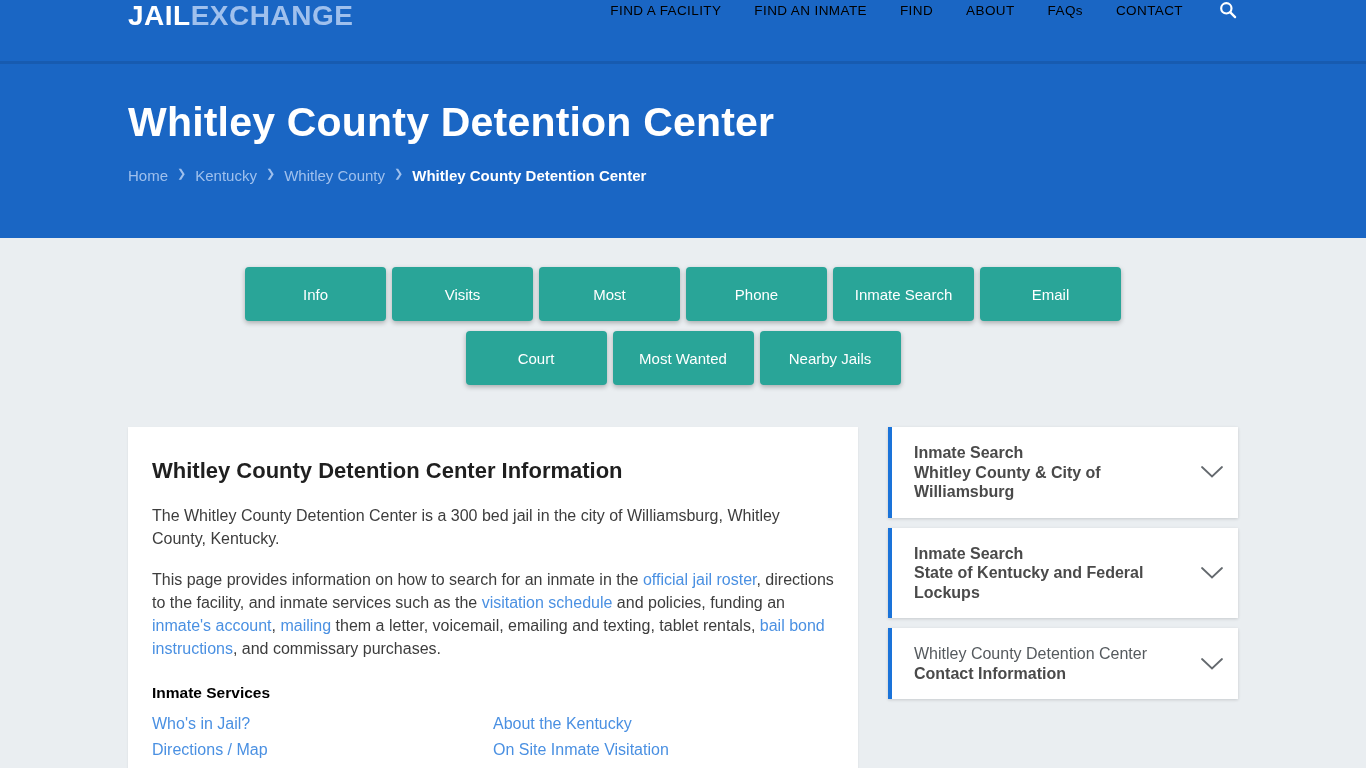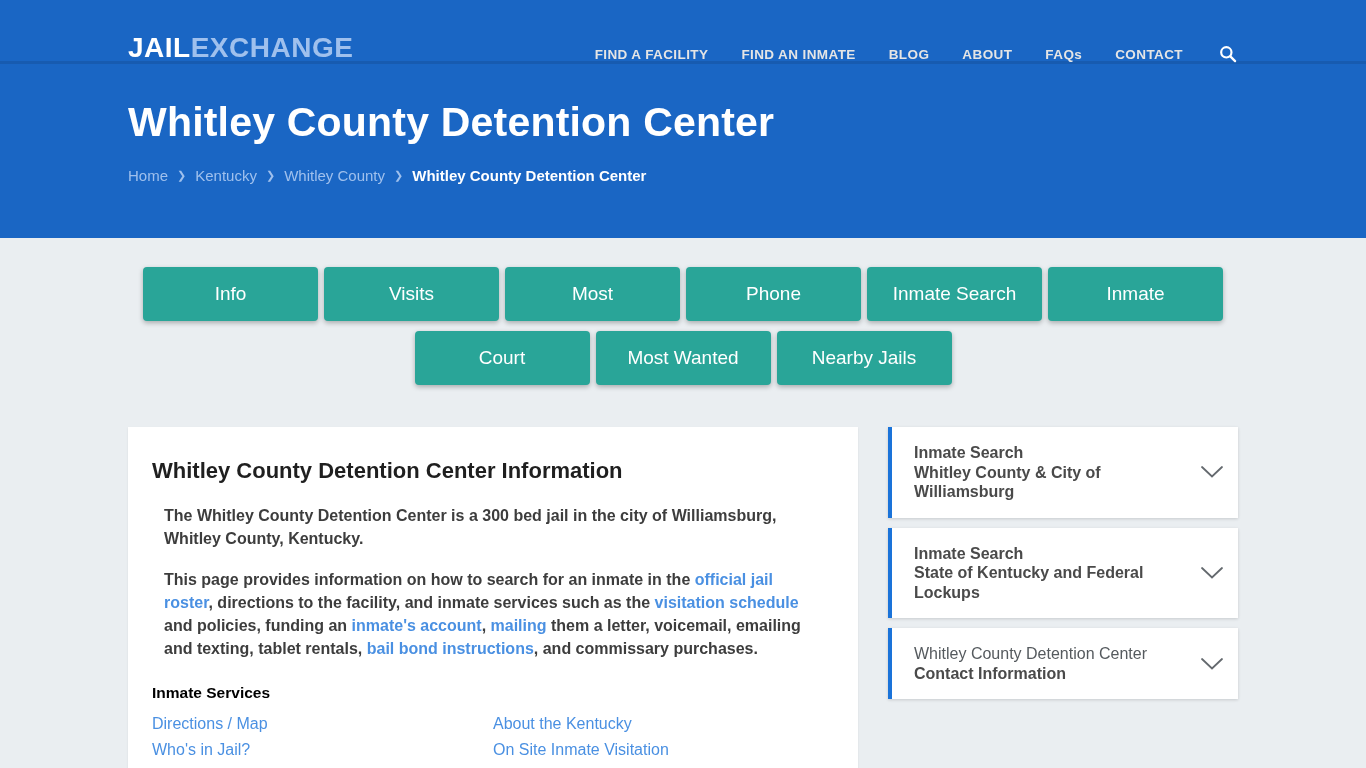--- a/index.html
+++ b/index.html
@@ -17,65 +17,65 @@
   html, body { margin:0; padding:0; }
   body {
     width:1366px; height:768px; overflow:hidden;
     background: var(--page-bg);
     font-family: "Liberation Sans", "DejaVu Sans", sans-serif;
   }
 
   
   .header {
     height:64px; background:var(--brand-blue);
-    display:flex; align-items:flex-end; justify-content:space-between;
+    display:flex; align-items:flex-start; justify-content:space-between;
     padding:0 128px;
     box-shadow: inset 0 -3px 0 rgba(0,0,0,0.10);
   }
   .logo { font-size:28px; font-weight:bold; letter-spacing:0.5px; cursor:pointer; white-space:nowrap; }
   .logo .part1 { color:#ffffff; }
   .logo .part2 { color:var(--brand-blue-light); }
   .nav { display:flex; align-items:center; gap:33px; }
   .nav-item {
-    color:#e5e5e5; font-size:13.5px; font-weight:700; letter-spacing:0.4px;
+    color:#000000; font-size:13.5px; font-weight:400; letter-spacing:0.4px;
     cursor:pointer; text-decoration:none; white-space:nowrap;
   }
   .search-btn { display:flex; align-items:center; cursor:pointer; margin-left:2px; }
 
   
   .hero { background:var(--brand-blue); height:174px; padding:0 128px; }
   .hero h1 {
     margin:0; padding-top:36px; color:#ffffff;
     font-size:41px; font-weight:700; letter-spacing:0.2px; line-height:1.1;
   }
-  .breadcrumb { margin-top:22px; font-size:15px; display:flex; align-items:center; gap:9px; flex-wrap:wrap; }
+  .breadcrumb { margin-top:22px; font-size:15px; display:flex; align-items:flex-start; gap:9px; flex-wrap:wrap; }
   .crumb-link { color:var(--brand-blue-light); text-decoration:none; cursor:pointer; }
   .crumb-sep { color:var(--brand-blue-light); font-size:11px; }
   .crumb-current { color:#ffffff; font-weight:700; }
 
   
   .actions { padding-top:29px; }
   .btn-row { display:flex; justify-content:center; gap:6px; }
   .btn-row + .btn-row { margin-top:10px;align-items:flex-end; }
   .action-btn {
-    width:175px; height:54px; border:none; border-radius:4px;
-    background:var(--teal); color:#ffffff; font-size:19px;
+    width:141px; height:54px; border:none; border-radius:4px;
+    background:var(--teal); color:#ffffff; font-size:15px;
     font-family:inherit;
     display:flex; align-items:center; justify-content:center;
     box-shadow:0 2px 5px rgba(0,0,0,0.28); cursor:pointer;
   }
 
   
   .content { width:1110px; margin:42px auto 0; display:flex; gap:30px; align-items:flex-start; }
   .main-card {
     width:730px; background:#ffffff; padding:30px 24px 40px;
     box-shadow:0 1px 2px rgba(0,0,0,0.08); min-height:360px;
   }
   .main-card h2 { margin:1px 0 20px; font-size:22px; font-weight:700; color:var(--text-dark); }
-  .main-card p { margin:0 12px 18px; font-size:16px; line-height:1.44; color:var(--text-body);font-weight:bold; }
+  .main-card p { margin:0 0 18px; font-size:16px; line-height:1.44; color:var(--text-body); }
   .text-link { color:var(--link-blue); text-decoration:none; cursor:pointer;text-align:right; }
   .services-heading { font-size:15.5px; font-weight:700; color:#000000; margin:24px 0 9px; }
   .services { display:flex; }
   .services-col { display:flex; flex-direction:column; }
   .services-col.first { width:341px; }
   .service-link { font-size:16px; line-height:26px; color:var(--link-blue); text-decoration:none; cursor:pointer; }
 
   
   .sidebar { width:350px; display:flex; flex-direction:column; gap:10px; }
   .side-card {
@@ -93,21 +93,21 @@
 </head>
 <body>
 
 <div class="header">
   <div class="logo">
     <span class="part1">JAIL</span><span class="part2">EXCHANGE</span>
   </div>
   <div class="nav">
     <a class="nav-item">FIND A FACILITY</a>
     <a class="nav-item">FIND AN INMATE</a>
-    <a class="nav-item">BLOG</a>
+    <a class="nav-item">FIND</a>
     <a class="nav-item">ABOUT</a>
     <a class="nav-item">FAQs</a>
     <a class="nav-item">CONTACT</a>
     <span class="search-btn">
       <svg width="20" height="20" viewBox="0 0 24 24">
         <circle cx="10" cy="10" r="6.2" fill="none" stroke="#ffffff" stroke-width="2.6"></circle>
         <line x1="14.8" y1="14.8" x2="20.5" y2="20.5" stroke="#ffffff" stroke-width="2.8" stroke-linecap="round"></line>
       </svg>
     </span>
   </div>
@@ -126,40 +126,40 @@
   </div>
 </div>
 
 <div class="actions">
   <div class="btn-row">
     <button class="action-btn">Info</button>
     <button class="action-btn">Visits</button>
     <button class="action-btn">Most</button>
     <button class="action-btn">Phone</button>
     <button class="action-btn">Inmate Search</button>
-    <button class="action-btn">Inmate</button>
+    <button class="action-btn">Email</button>
   </div>
   <div class="btn-row">
     <button class="action-btn">Court</button>
     <button class="action-btn">Most Wanted</button>
     <button class="action-btn">Nearby Jails</button>
   </div>
 </div>
 
 <div class="content">
 
   <div class="main-card">
     <h2>Whitley County Detention Center Information</h2>
     <p>The Whitley County Detention Center is a 300 bed jail in the city of Williamsburg, Whitley County, Kentucky.</p>
     <p><span>This page provides information on how to search for an inmate in the </span><a class="text-link">official jail roster</a><span>, directions to the facility, and inmate services such as the </span><a class="text-link">visitation schedule</a><span> and policies, funding an </span><a class="text-link">inmate's account</a><span>, </span><a class="text-link">mailing</a><span> them a letter, voicemail, emailing and texting, tablet rentals, </span><a class="text-link">bail bond instructions</a><span>, and commissary purchases.</span></p>
     <div class="services-heading">Inmate Services</div>
     <div class="services">
       <div class="services-col first">
+        <a class="service-link">Who's in Jail?</a>
         <a class="service-link">Directions / Map</a>
-        <a class="service-link">Who's in Jail?</a>
         <a class="service-link">Remote Visitation</a>
       </div>
       <div class="services-col">
         <a class="service-link">About the Kentucky</a>
         <a class="service-link">On Site Inmate Visitation</a>
         <a class="service-link">Inmate Phones</a>
       </div>
     </div>
   </div>
 

